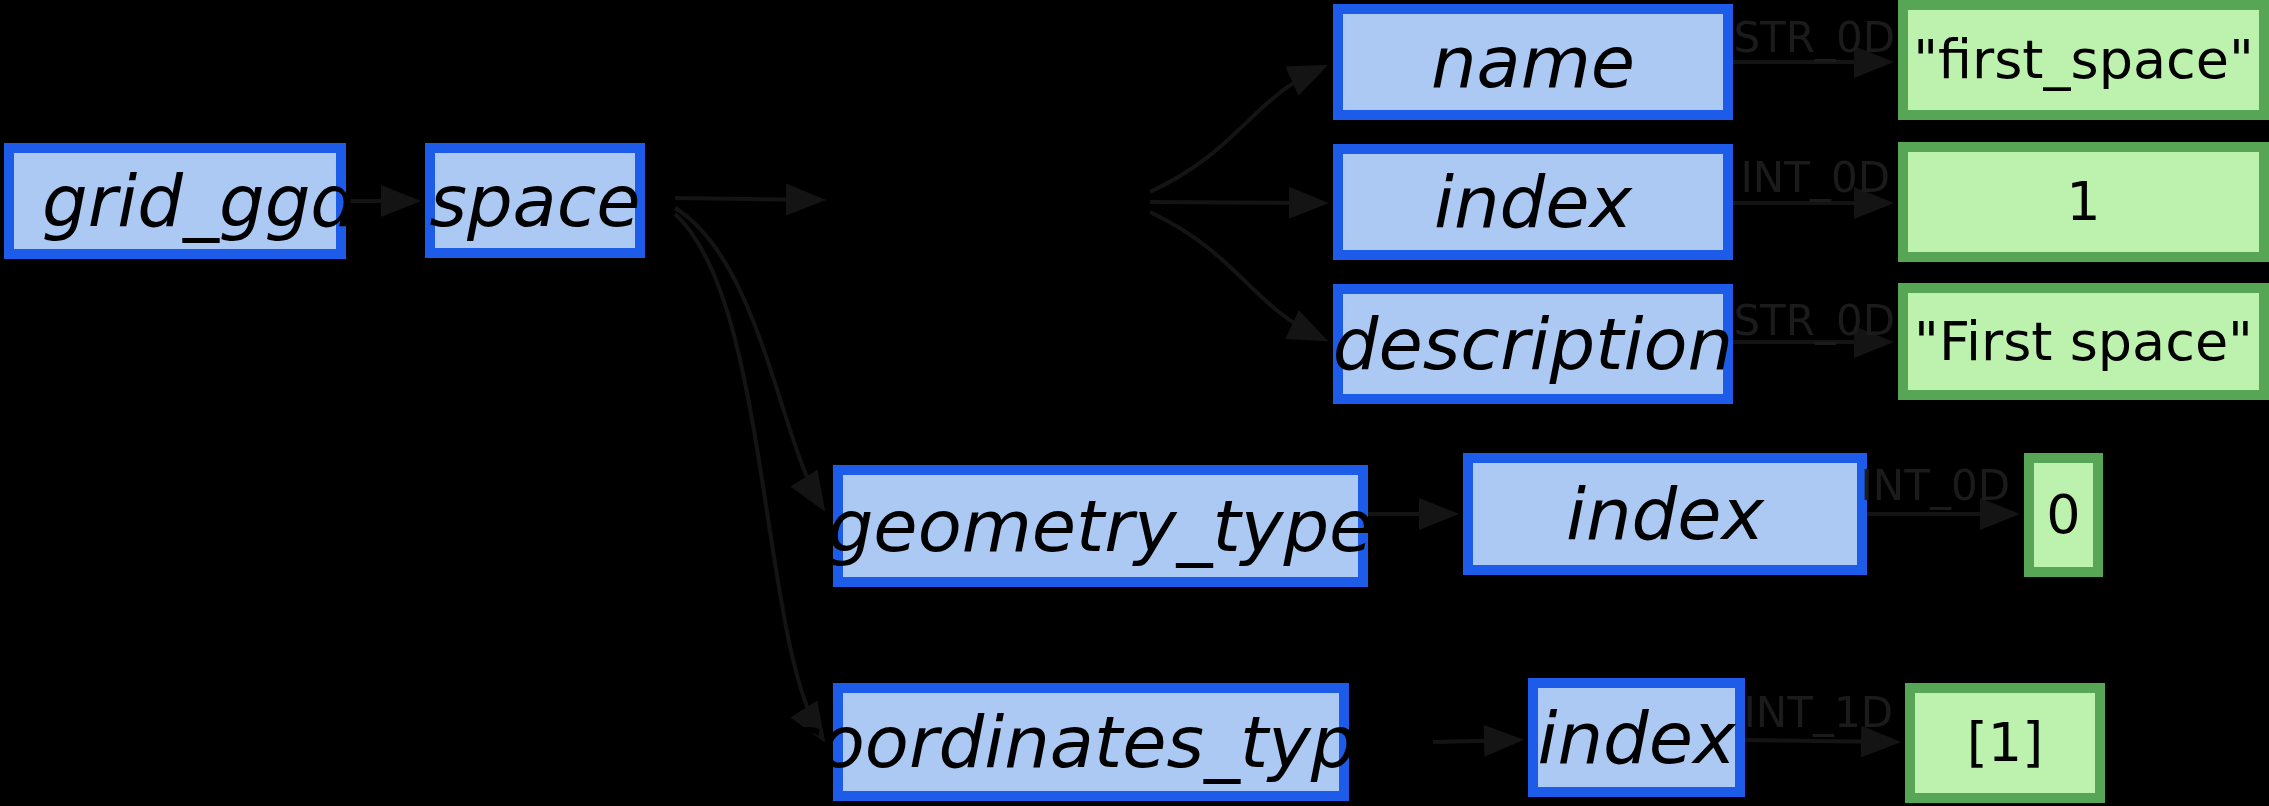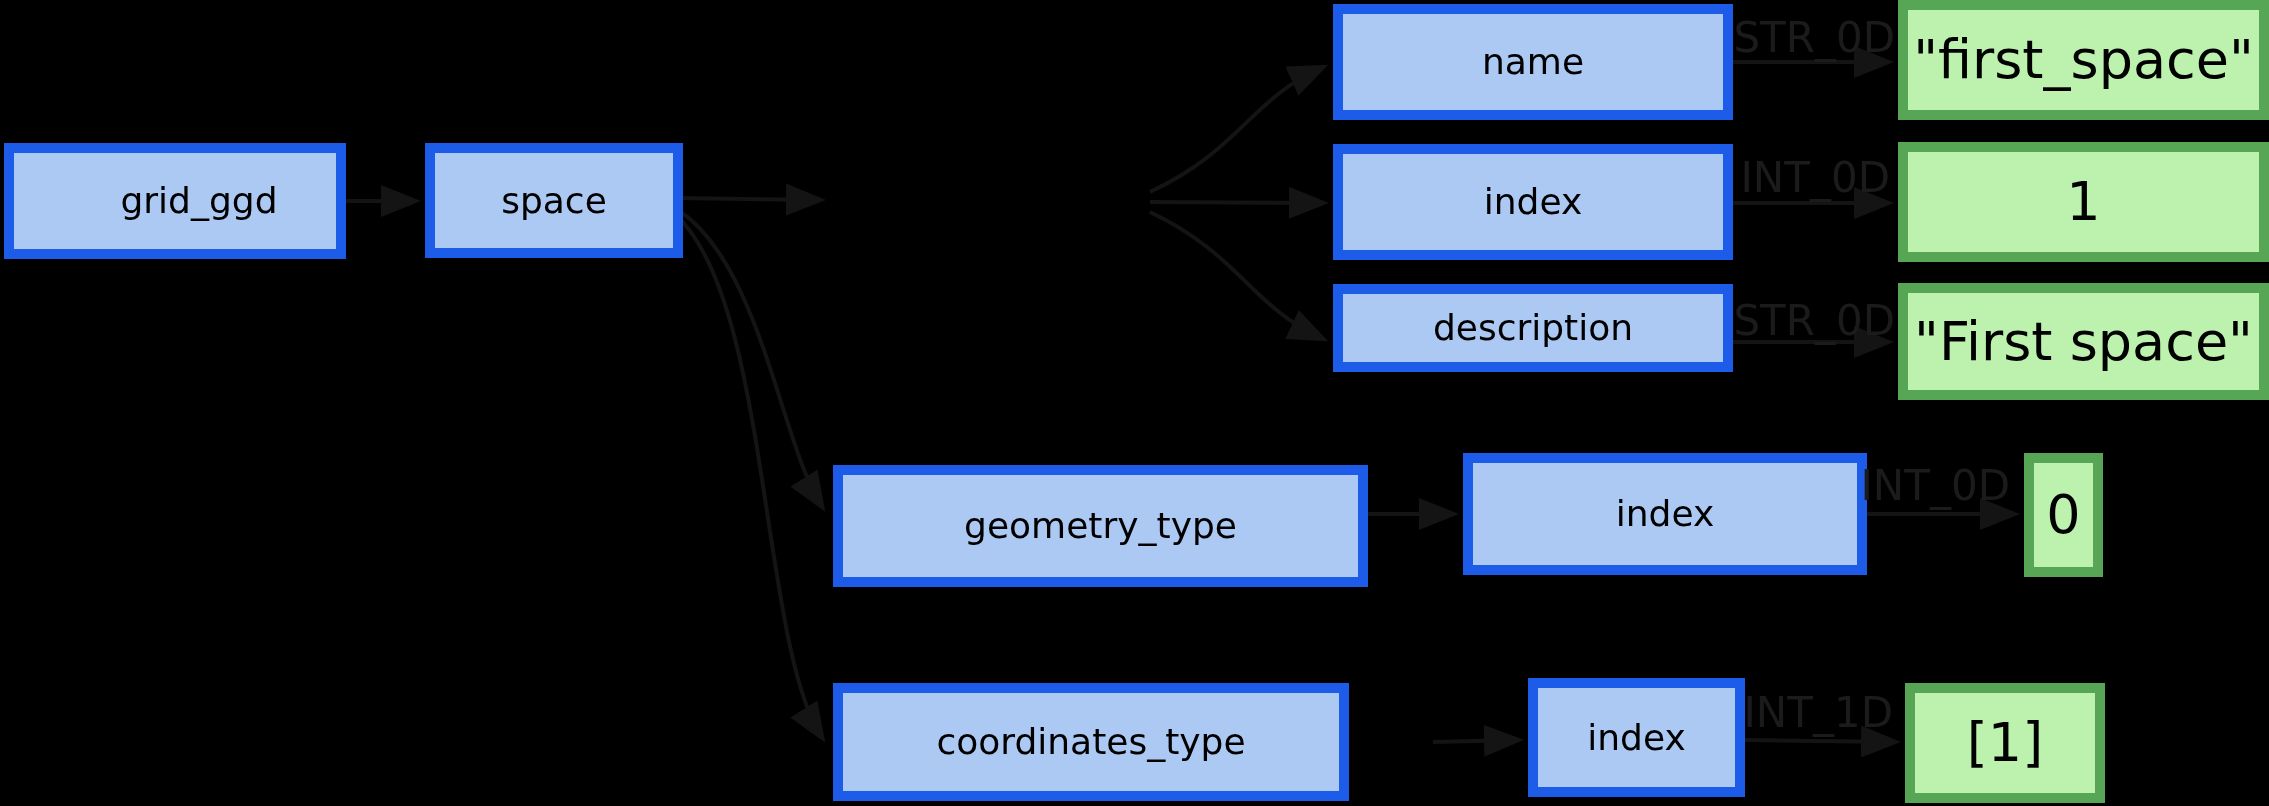--- a/index.html
+++ b/index.html
@@ -24,23 +24,24 @@
   }
   .node {
     position: absolute;
     box-sizing: border-box;
     display: flex;
     align-items: center;
     justify-content: center;
     background: var(--node-fill, #abc9f3);
     border: 10px solid var(--node-border, #1d5ce8);
     color: var(--text-color, #000000);
-    font-size: 36px;
+    font-size: 72px;
     line-height: 1;
     white-space: nowrap;
+    font-style: italic;
   }
   .value {
     position: absolute;
     box-sizing: border-box;
     display: flex;
     align-items: center;
     justify-content: center;
     background: var(--value-fill, #bcf2ad);
     border: 10px solid var(--value-border, #56a656);
     color: var(--text-color, #000000);
@@ -82,28 +83,28 @@
       <line x1="1733" y1="342" x2="1886" y2="342" marker-end="url(#arrow)"></line>
       <line x1="1368" y1="514" x2="1451" y2="514" marker-end="url(#arrow)"></line>
       <line x1="1867" y1="514" x2="2012" y2="514" marker-end="url(#arrow)"></line>
       <line x1="1433" y1="742" x2="1516" y2="740" marker-end="url(#arrow)"></line>
       <line x1="1745" y1="740" x2="1893" y2="742" marker-end="url(#arrow)"></line>
     </g>
   </svg>
 
   <div class="node" style="left:4px;   top:143px; width:342px; height:116px;padding-left:48px;">grid_ggd</div>
 
-  <div class="node" style="left:425px; top:143px; width:258px; height:115px;">space</div>
+  <div class="node" style="left:425px; top:143px; width:220px; height:115px;">space</div>
 
 
   <div class="node" style="left:1333px; top:4px;   width:400px; height:116px;">name</div>
 
   <div class="node" style="left:1333px; top:144px; width:400px; height:116px;">index</div>
 
-  <div class="node" style="left:1333px; top:284px; width:400px; height:88px;">description</div>
+  <div class="node" style="left:1333px; top:284px; width:400px; height:120px;">description</div>
 
   <div class="node" style="left:833px; top:465px; width:535px; height:122px;">geometry_type</div>
 
   <div class="node" style="left:1463px; top:453px; width:404px; height:122px;">index</div>
 
   <div class="node" style="left:833px; top:683px; width:516px; height:118px;">coordinates_type</div>
 
   <div class="node" style="left:1528px; top:678px; width:217px; height:119px;">index</div>
 
   <div class="type-label" style="left:1655px; top:10px;  width:240px;">STR_0D</div>

